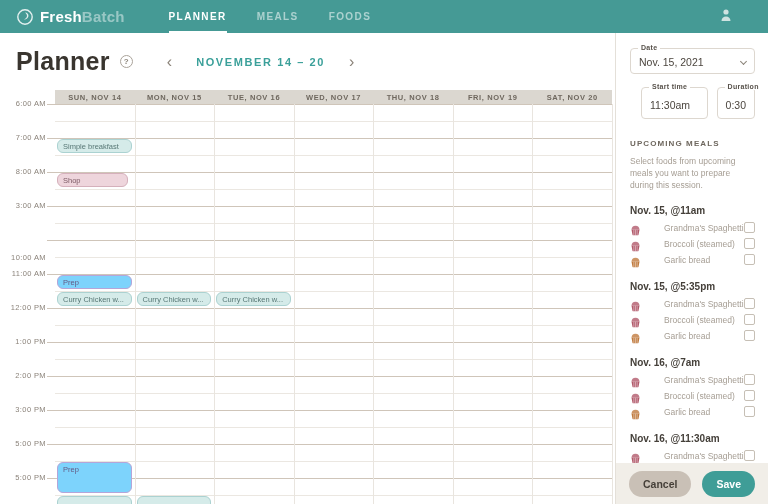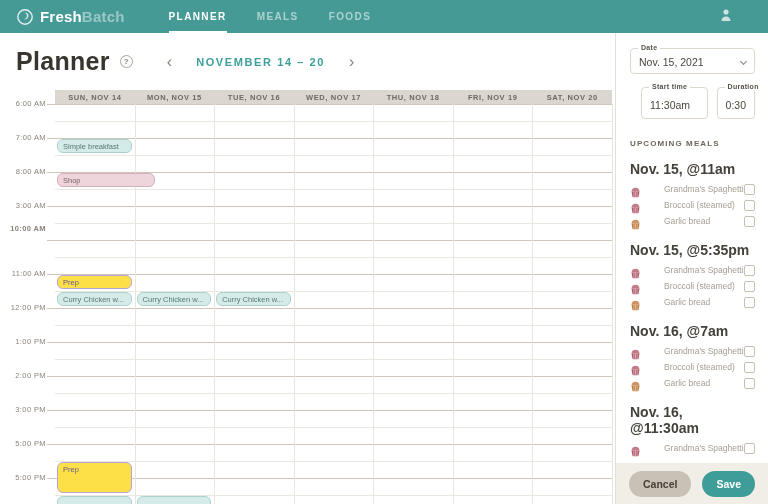--- a/index.html
+++ b/index.html
@@ -38,21 +38,21 @@
   .time-label { position:absolute; left:0; width:46px; text-align:right; font-size:7.5px;
                 color:#8b837a; letter-spacing:.4px; height:10px; line-height:10px; }
   .hline { position:absolute; height:1px; }
   .hline.hour { left:47px; width:565px; background:#cfc5b9; }
   .hline.half { left:55px; width:557px; background:#ebe7e1; }
   .vline { position:absolute; top:14px; width:1px; height:400px; background:#e9e5df; }
   .event { position:absolute; border-radius:6px; border:1px solid; font-size:7.5px;
            padding:2px 5px; white-space:nowrap; overflow:hidden; cursor:pointer; }
   .event.meal { background:#d5ebe9; border-color:#abd2d1; color:#587876; }
   .event.shop { background:#eed5dc; border-color:#d5b0bb; color:#7d5b66; }
-  .event.prep { background:#fde047; border-color:#b5a5d8; color:#645a84; }
+  .event.prep { background:#7dd3fc; border-color:#b5a5d8; color:#645a84; }
 
   
   .panel { position:absolute; top:33px; right:0; width:153px; bottom:0; background:#fff;
            border-left:1px solid #e4e0d9; }
   .panel-head { display:flex; align-items:flex-start; padding:16px 12px 0 14px; }
   .panel-title { font-size:14px; font-weight:bold; color:#3c3832; letter-spacing:.2px; }
   .close { margin-left:auto; color:#5f5951; font-size:13px; line-height:13px; cursor:pointer; }
 
   .field { position:relative; border:1px solid #ddd7cf; border-radius:4px; background:#fff;
            padding:7px 8px 5px 8px; }
@@ -61,21 +61,21 @@
   .field .fvalue { font-size:10.5px; color:#4c463f; }
   .date-field { margin:15px 13px 0 14px; display:flex; align-items:center; cursor:pointer; }
   .caret { width:5px; height:5px; border-right:1.3px solid #8a8378; border-bottom:1.3px solid #8a8378;
            transform:rotate(45deg); margin-left:auto; margin-top:-2px; }
   .time-row { display:flex; gap:9px; margin:13px 13px 0 14px;padding-left:11px; }
   .time-row .field:first-child { width:70px; }
   .time-row .field:last-child { flex:1; }
 
   .upcoming-heading { margin:20px 14px 8px; font-size:8px; font-weight:bold; letter-spacing:1.1px; color:#6e675e; }
   .upcoming-desc { margin:7px 14px 0; font-size:8.5px; color:#a59d93; line-height:1.4; }
-  .group-label { margin:13px 14px 4px; font-size:14px; font-weight:bold; color:#45403a; }
+  .group-label { margin:13px 14px 4px; font-size:10px; font-weight:bold; color:#45403a; }
   .meal-item { display:flex; align-items:center; padding:2.5px 13px 2.5px 14px; }
   .meal-item .food-icon { width:11px; height:11px; flex:none; }
   .meal-item .iname { font-size:8.5px; color:#a59d93; margin-left:23px; }
   .checkbox { margin-left:auto; width:11px; height:11px; border:1px solid #c6bfb5; border-radius:2px;
               background:#fff; cursor:pointer; flex:none; }
 
   .panel-footer { position:absolute; bottom:0; left:0; right:0; height:41px; background:#f1eee8;
                   display:flex; align-items:center; justify-content:space-between; padding:0 13px; }
   .btn { border:none; border-radius:13px; font-family:inherit; font-size:10.5px; font-weight:bold;
          padding:7px 14px; cursor:pointer; }
@@ -158,32 +158,32 @@
         <div class="vline" style="left: 373.286px;"></div>
         <div class="vline" style="left: 452.857px;"></div>
         <div class="vline" style="left: 532.429px;"></div>
         <div class="vline" style="left: 612px;"></div>
       </div>
     <div id="time-gutter">
         <div class="time-label" style="top: 9px;">6:00 AM</div>
         <div class="time-label" style="top: 43px;">7:00 AM</div>
         <div class="time-label" style="top: 77px;">8:00 AM</div>
         <div class="time-label" style="top: 111px;">3:00 AM</div>
-        <div class="time-label" style="top: 134px; font-weight: bold;">10:00 AM</div>
+        <div class="time-label" style="top: 163px;">10:00 AM</div>
         <div class="time-label" style="top: 179px;">11:00 AM</div>
         <div class="time-label" style="top: 213px;">12:00 PM</div>
         <div class="time-label" style="top: 247px;">1:00 PM</div>
         <div class="time-label" style="top: 281px;">2:00 PM</div>
         <div class="time-label" style="top: 315px;">3:00 PM</div>
         <div class="time-label" style="top: 349px;">5:00 PM</div>
         <div class="time-label" style="top: 383px;">5:00 PM</div>
       </div>
     <div id="events">
         <div class="event meal" style="top: 49px; left: 57px; width: 74.5714px; height: 14px;">Simple breakfast</div>
-        <div class="event shop" style="top: 83px; left: 57px; width: 98px; height: 14px;">Shop</div>
+        <div class="event shop" style="top: 83px; left: 57px; width: 71px; height: 14px;">Shop</div>
         <div class="event prep" style="top: 185px; left: 57px; width: 74.5714px; height: 14px;">Prep</div>
         <div class="event meal" style="top: 202px; left: 57px; width: 74.5714px; height: 14px;">Curry Chicken w...</div>
         <div class="event meal" style="top: 202px; left: 136.571px; width: 74.5714px; height: 14px;">Curry Chicken w...</div>
         <div class="event meal" style="top: 202px; left: 216.143px; width: 74.5714px; height: 14px;">Curry Chicken w...</div>
         <div class="event prep" style="top: 372px; left: 57px; width: 74.5714px; height: 31px;">Prep</div>
         <div class="event meal" style="top: 406px; left: 57px; width: 74.5714px; height: 14px;"></div>
         <div class="event meal" style="top: 406px; left: 136.571px; width: 74.5714px; height: 14px;"></div>
       </div>
   </div>
 </div>
@@ -201,20 +201,21 @@
       <span class="flabel">Start time</span>
       <span class="fvalue">11:30am</span>
     </div>
     <div class="field">
       <span class="flabel">Duration</span>
       <span class="fvalue">0:30</span>
     </div>
   </div>
 
   <div class="upcoming-heading">UPCOMING MEALS</div>
+  <div class="upcoming-desc">Select foods from upcoming meals you want to prepare during this session.</div>
   <div id="meal-groups">
       <div class="group-label">Nov. 15, @11am</div>
       <div class="meal-item">
         <span class="food-icon"><svg width="11" height="11" viewBox="0 0 12 12">
             <path d="M6 .8a4.3 4.3 0 0 1 4.3 4.2H1.7A4.3 4.3 0 0 1 6 .8z" fill="#b25a6b" opacity=".8"></path>
             <path d="M1.6 5h8.8l-1.1 5.6a1 1 0 0 1-1 .6H3.7a1 1 0 0 1-1-.6z" fill="#b25a6b"></path>
             <path d="M4.2 5.2v6M6 5.2v6.2M7.8 5.2v6" stroke="#fff" stroke-width=".9" opacity=".55"></path>
           </svg></span>
         <span class="iname">Grandma's Spaghetti</span>
         <span class="checkbox"></span>

